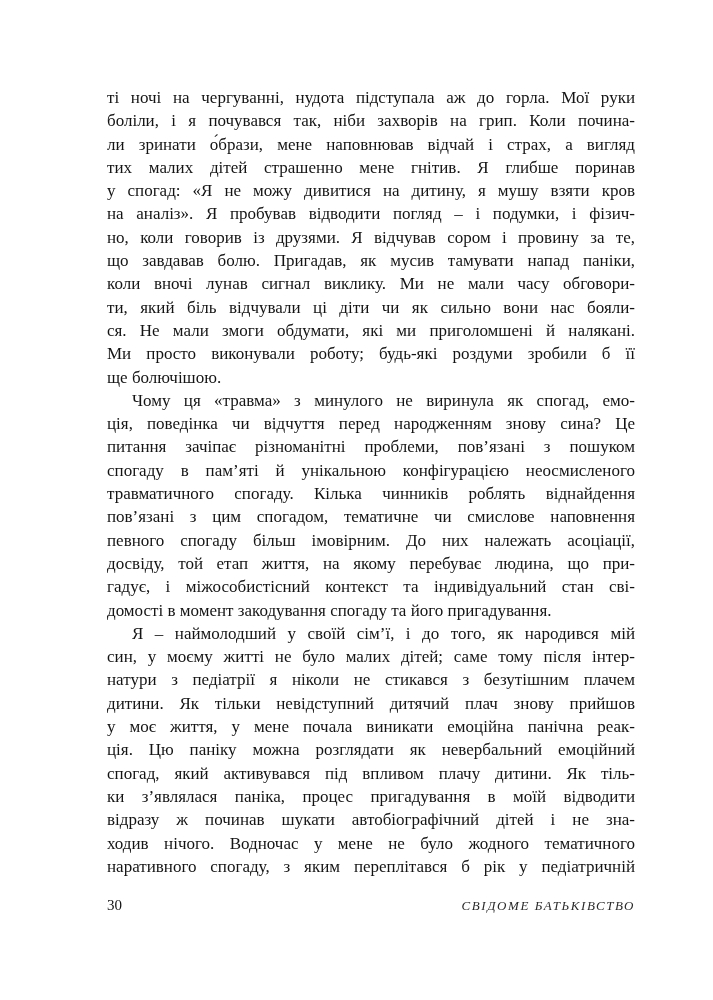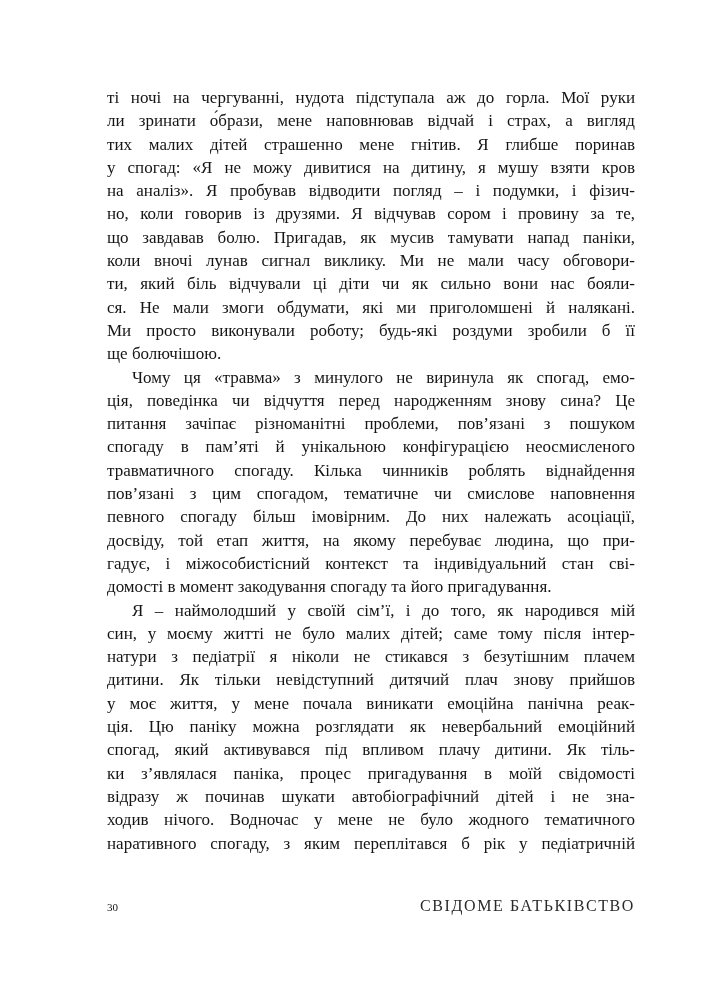--- a/index.html
+++ b/index.html
@@ -41,37 +41,39 @@
   .footer {
     position: absolute;
     left: 107px;
     width: 528px;
     top: 897px;
     display: flex;
     justify-content: space-between;
     align-items: baseline;
   }
   .page-number {
-    font-size: 11px;
+    font-size: 15px;
     color: #141414;
   }
   .running-title {
-    font-size: 16px;
+    font-size: 13px;
     letter-spacing: 1.6px;
     color: #2a2a2a;
+    font-style: italic;
   }
 </style>
 </head>
 <body>
 
 <div class="page">
 
   <div class="text-block">
       <div class="para">
         <div class="line">ті ночі на чергуванні, нудота підступала аж до горла. Мої руки</div>
+        <div class="line">боліли, і я почувався так, ніби захворів на грип. Коли почина-</div>
         <div class="line">ли зринати о́брази, мене наповнював відчай і страх, а вигляд</div>
         <div class="line">тих малих дітей страшенно мене гнітив. Я глибше поринав</div>
         <div class="line">у спогад: «Я не можу дивитися на дитину, я мушу взяти кров</div>
         <div class="line">на аналіз». Я пробував відводити погляд – і подумки, і фізич-</div>
         <div class="line">но, коли говорив із друзями. Я відчував сором і провину за те,</div>
         <div class="line">що завдавав болю. Пригадав, як мусив тамувати напад паніки,</div>
         <div class="line">коли вночі лунав сигнал виклику. Ми не мали часу обговори-</div>
         <div class="line">ти, який біль відчували ці діти чи як сильно вони нас бояли-</div>
         <div class="line">ся. Не мали змоги обдумати, які ми приголомшені й налякані.</div>
         <div class="line">Ми просто виконували роботу; будь-які роздуми зробили б її</div>
@@ -90,21 +92,21 @@
         <div class="line no-justify">домості в момент закодування спогаду та його пригадування.</div>
       </div>
       <div class="para">
         <div class="line indent">Я – наймолодший у своїй сім’ї, і до того, як народився мій</div>
         <div class="line">син, у моєму житті не було малих дітей; саме тому після інтер-</div>
         <div class="line">натури з педіатрії я ніколи не стикався з безутішним плачем</div>
         <div class="line">дитини. Як тільки невідступний дитячий плач знову прийшов</div>
         <div class="line">у моє життя, у мене почала виникати емоційна панічна реак-</div>
         <div class="line">ція. Цю паніку можна розглядати як невербальний емоційний</div>
         <div class="line">спогад, який активувався під впливом плачу дитини. Як тіль-</div>
-        <div class="line">ки з’являлася паніка, процес пригадування в моїй свідомості</div>
+        <div class="line">ки з’являлася паніка, процес пригадування в моїй відводити</div>
         <div class="line">відразу ж починав шукати автобіографічний дітей і не зна-</div>
         <div class="line">ходив нічого. Водночас у мене не було жодного тематичного</div>
         <div class="line">наративного спогаду, з яким переплітався б рік у педіатричній</div>
       </div>
     </div>
 
   <div class="footer">
     <span class="page-number">30</span>
     <span class="running-title">СВІДОМЕ БАТЬКІВСТВО</span>
   </div>

